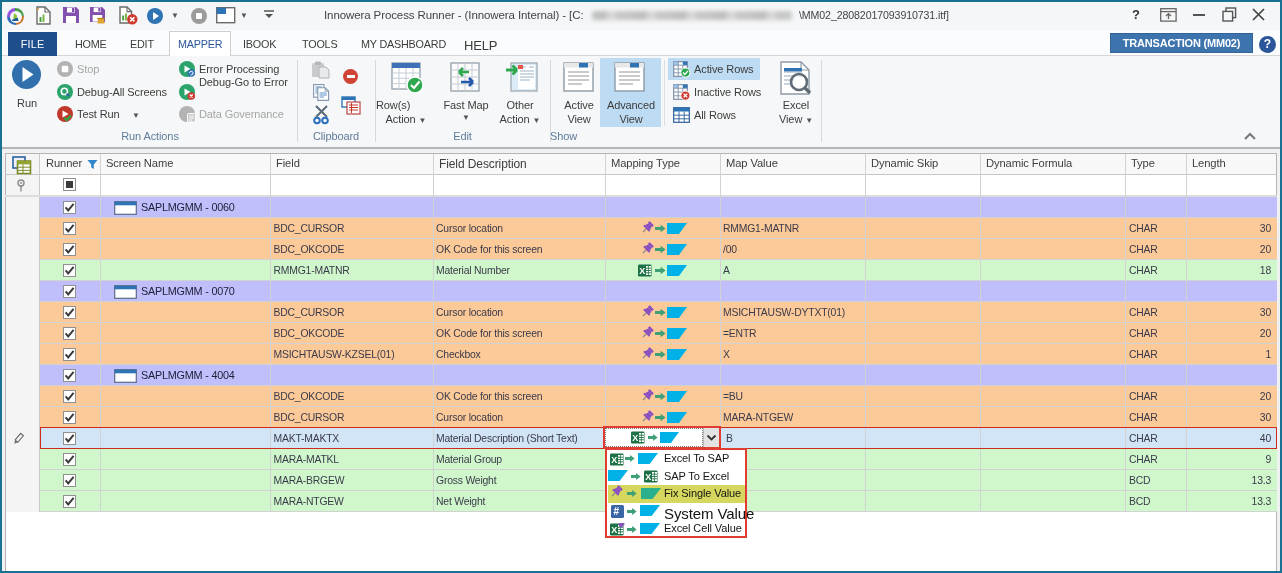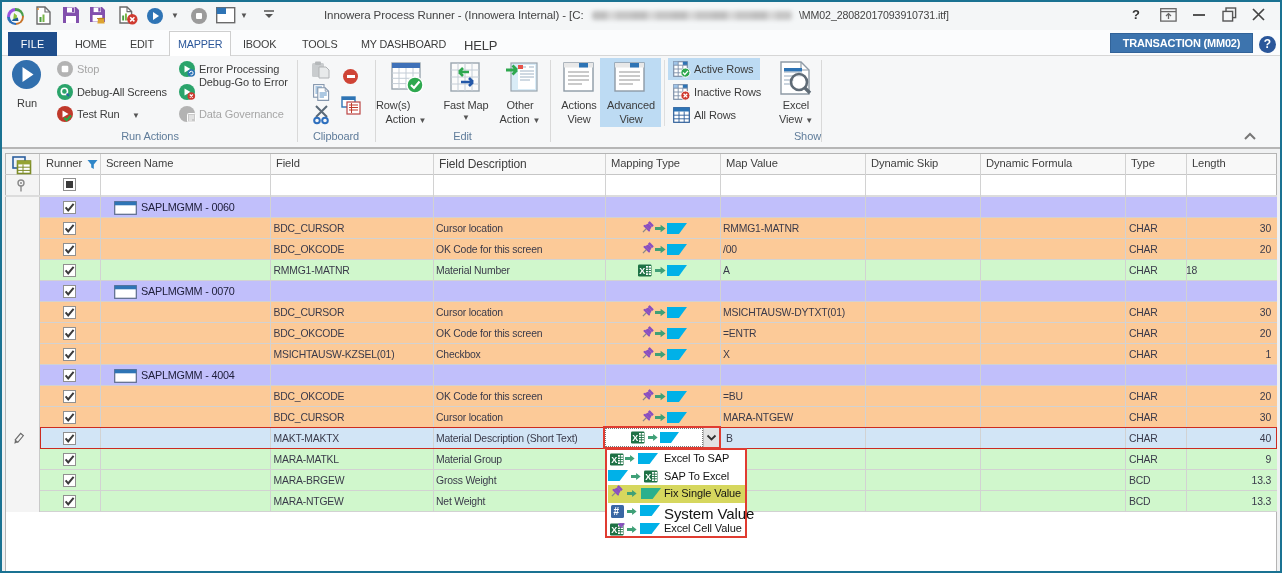--- a/index.html
+++ b/index.html
@@ -92,21 +92,21 @@
 <div class="abs" style="left:1259px;top:36px;width:17px;height:17px;border-radius:50%;background:#2b579a;color:#fff;font-size:12px;font-weight:bold;text-align:center;line-height:17px">?</div>
 <div class="abs" style="left:2px;top:56px;width:1278px;height:93px;background:#f6f7f8;border-bottom:2px solid #b6b6b6"></div>
 <div class="abs" style="left:297px;top:60px;width:1px;height:82px;background:#d9d9d9"></div>
 <div class="abs" style="left:375px;top:60px;width:1px;height:82px;background:#d9d9d9"></div>
 <div class="abs" style="left:550px;top:60px;width:1px;height:82px;background:#d9d9d9"></div>
 <div class="abs" style="left:821px;top:60px;width:1px;height:82px;background:#d9d9d9"></div>
 <div class="abs" style="left:664px;top:60px;width:1px;height:66px;background:#dedede"></div>
 <div class="tb" style="left:0;top:130px;width:300px;text-align:center;color:#5f7c9a">Run Actions</div>
 <div class="tb" style="left:297px;top:130px;width:78px;text-align:center;color:#5f7c9a">Clipboard</div>
 <div class="tb" style="left:375px;top:130px;width:175px;text-align:center;color:#5f7c9a">Edit</div>
-<div class="tb" style="left:550px;top:130px;width:271px;text-align:right;color:#5f7c9a">Show</div>
+<div class="tb" style="left:550px;top:130px;width:271px;text-align:left;color:#5f7c9a">Show</div>
 <svg class="abs" style="left:1243px;top:131px" width="14" height="10">
     <path d="M2 8 L7 3 L12 8" fill="none" stroke="#777" stroke-width="2"></path>
   </svg>
 <svg class="abs" style="left:12px;top:60px" width="35" height="33">
     <circle cx="14.5" cy="14.5" r="14.5" fill="#316fad"></circle>
     <path d="M10.5 7 L21.5 14.5 L10.5 22 Z" fill="#fff"></path>
   </svg>
 <div class="tb" style="left:12px;top:97px;width:30px;text-align:center">Run</div>
 <svg class="abs" style="left:57px;top:61px" width="22" height="20">
     <circle cx="8.0" cy="8.0" r="8.0" fill="#b3b3b3"></circle>
@@ -199,21 +199,21 @@
     <path d="M1 9 L12 9 M12 9 L7.5 4.5 M12 9 L7.5 13.5" stroke="#2ea84f" stroke-width="2.8" fill="none"></path>
   </svg>
 <div class="tb" style="left:488px;top:99px;width:64px;text-align:center">Other</div>
 <div class="tb" style="left:488px;top:113px;width:64px;text-align:center">Action&nbsp;<span style="font-size:8px;color:#555">▼</span></div>
 <svg class="abs" style="left:562px;top:61px" width="34" height="34">
     <rect x="2" y="2" width="29" height="28" fill="#fff" stroke="#8e9aa5" stroke-width="1.4"></rect>
     <rect x="2" y="2" width="29" height="4.5" fill="#e8e8e8"></rect>
     <rect x="17" y="2" width="9" height="4.5" fill="#2e74b5"></rect>
     <path d="M6 11 H27 M6 15 H27 M6 19 H27 M6 23 H20" stroke="#b9b9b9" stroke-width="1.6"></path>
   </svg>
-<div class="tb" style="left:548px;top:99px;width:62px;text-align:center">Actions</div>
+<div class="tb" style="left:548px;top:99px;width:62px;text-align:center">Active</div>
 <div class="tb" style="left:548px;top:113px;width:62px;text-align:center">View</div>
 <div class="abs" style="left:600px;top:58px;width:61px;height:69px;background:#bddbf3"></div>
 <svg class="abs" style="left:613px;top:61px" width="34" height="34">
     <rect x="2" y="2" width="29" height="28" fill="#fff" stroke="#8e9aa5" stroke-width="1.4"></rect>
     <rect x="2" y="2" width="29" height="4.5" fill="#e8e8e8"></rect>
     <rect x="17" y="2" width="9" height="4.5" fill="#2e74b5"></rect>
     <path d="M6 11 H27 M6 15 H27 M6 19 H27 M6 23 H20" stroke="#b9b9b9" stroke-width="1.6"></path>
   </svg>
 <div class="tb" style="left:600px;top:99px;width:62px;text-align:center">Advanced</div>
 <div class="tb" style="left:600px;top:113px;width:62px;text-align:center">View</div>
@@ -361,21 +361,21 @@
     <text x="1.2" y="9.8" font-family="Liberation Sans" font-size="9" font-weight="bold" fill="#fff">X</text>
   </svg>
 <svg class="abs" style="left:654.5px;top:265.0px" width="11" height="11" viewBox="0 0 11 11">
     <path d="M0 3.9 H5.6 V1.7 L10.6 5.5 L5.6 9.3 V7.1 H0 Z" fill="#3fa077"></path>
   </svg>
 <svg class="abs" style="left:667px;top:264.8px" width="20" height="11.5">
     <path d="M0 0 H20 L11.6 11.5 H0 Z" fill="#00b1e8"></path>
   </svg>
 <div class="cell" style="left:723px;top:260px;line-height:21px">A</div>
 <div class="cell" style="left:1129px;top:260px;line-height:21px">CHAR</div>
-<div class="cell" style="left:1186px;top:260px;width:85px;text-align:left;line-height:21px">18</div>
+<div class="cell" style="left:1186px;top:260px;width:85px;text-align:right;line-height:21px">18</div>
 <div class="abs" style="left:40px;top:281px;width:1237px;height:21px;background:#c1bffb;border-bottom:1px solid #d2d2d2"></div>
 <svg class="abs" style="left:63px;top:285px" width="13" height="13">
     <rect x="0.5" y="0.5" width="12" height="12" fill="#fff" stroke="#909090"></rect>
     <path d="M2.6 6.4 L5.2 9.4 L10.6 2.8" stroke="#3b3b3b" stroke-width="2" fill="none"></path>
   </svg>
 <svg class="abs" style="left:114px;top:285px" width="23" height="14">
     <rect x="0.7" y="0.7" width="21.6" height="12.6" fill="#fff" stroke="#5a6a8a" stroke-width="1.2"></rect>
     <rect x="0.7" y="0.7" width="21.6" height="3.6" fill="#2e74b5"></rect>
   </svg>
 <div class="cell" style="left:141px;top:281px;color:#20203c;font-size:10.8px;line-height:21px">SAPLMGMM - 0070</div>

